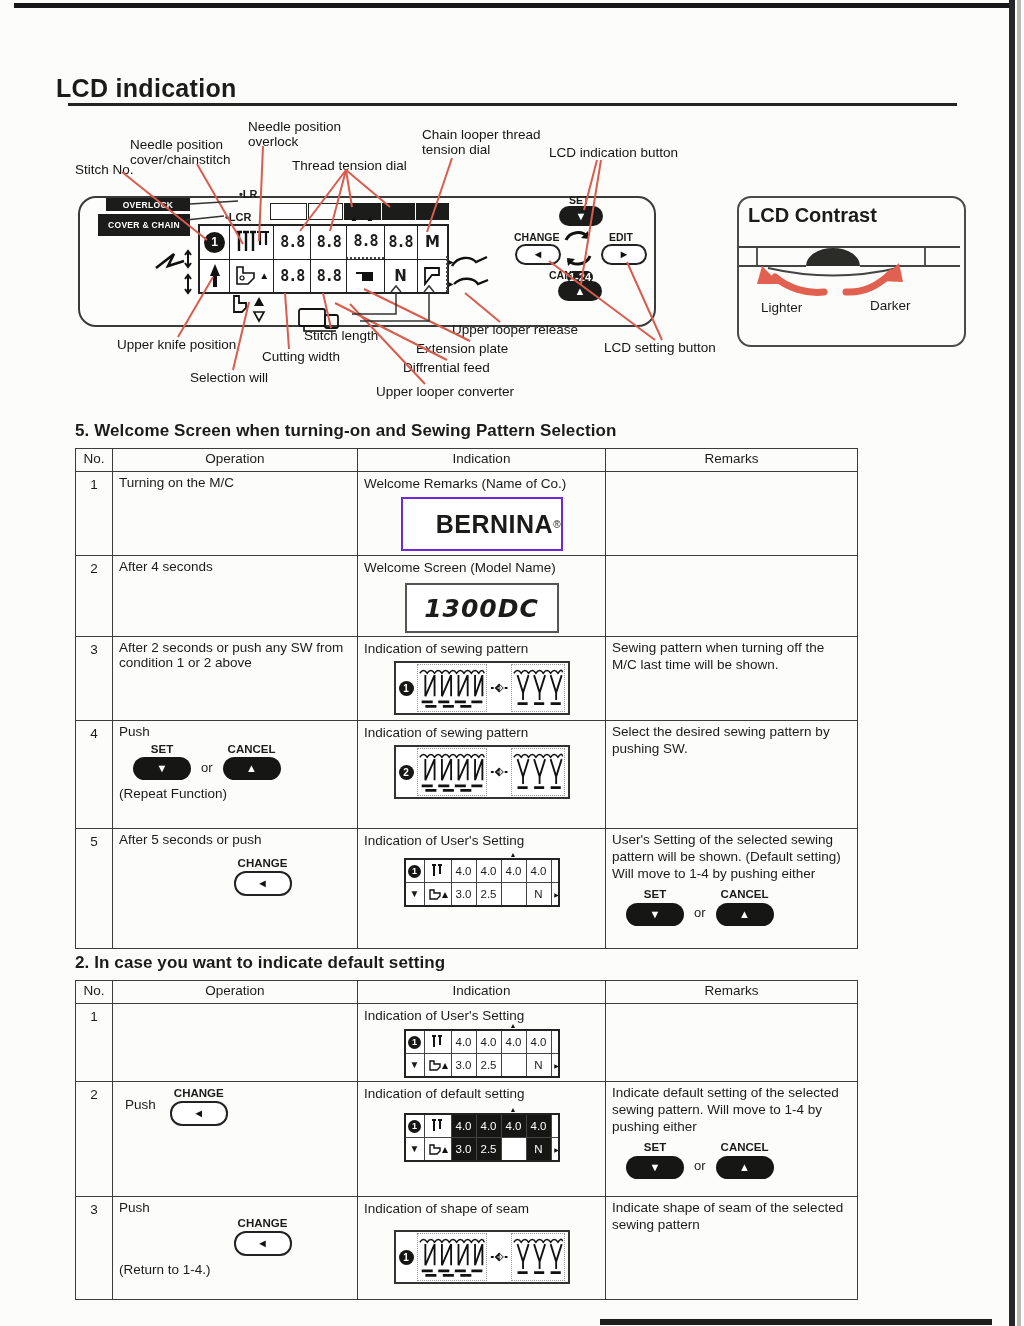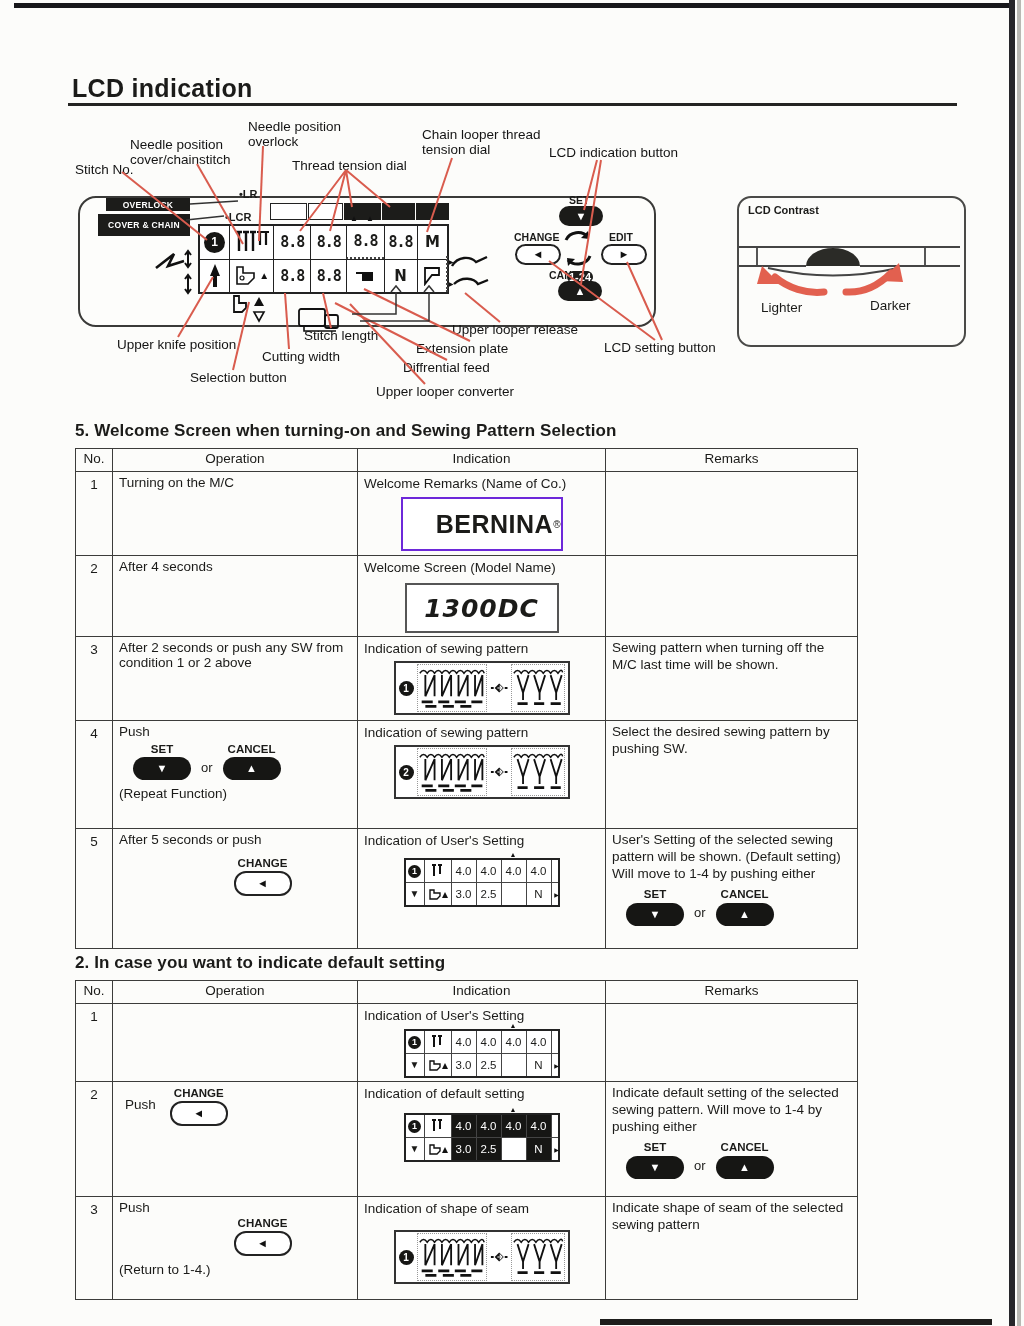--- a/index.html
+++ b/index.html
@@ -5,21 +5,21 @@
   html,body{margin:0;padding:0;}
   body{width:1024px;height:1326px;position:relative;background:#fcfcfa;
        font-family:"Liberation Sans",sans-serif;color:#1b1b19;overflow:hidden;}
   .abs{position:absolute;}
   
   .edge-top{left:14px;top:3px;width:998px;height:5px;background:#17171a;}
   .edge-right{left:1009px;top:0;width:6px;height:1326px;background:#26262a;}
   .edge-right2{left:1017px;top:0;width:4px;height:1326px;background:#b9b9b4;}
   .edge-shadow{left:600px;top:1319px;width:392px;height:6px;background:#1d1d1b;}
   
-  .h1{left:72px;top:74px;font-size:25px;font-weight:bold;letter-spacing:.3px;}
+  .h1{left:56px;top:74px;font-size:25px;font-weight:bold;letter-spacing:.3px;}
   .rule{left:68px;top:103px;width:889px;height:3px;background:#242422;}
   
   .lab{font-size:13.5px;line-height:1.1;white-space:pre-line;color:#141414;}
   
   .panel{left:78px;top:196px;width:574px;height:127px;border:2.5px solid #3a3a38;border-radius:18px;background:#fdfdfb;}
   .modebar{background:#1c1c1a;color:#fff;font-size:8.5px;font-weight:bold;display:flex;align-items:center;justify-content:center;letter-spacing:.3px;}
   .lrtxt{font-size:11px;font-weight:bold;}
   .trect{height:15px;border:1.5px solid #222;background:#fff;}
   .trect.dark{background:#1c1c1a;border-color:#1c1c1a;}
   
@@ -34,21 +34,21 @@
   .dotbot{border-bottom:2px dotted #444;}
   .tri-mark{font-size:8px;color:#111;line-height:1;}
   
   .btnlab{font-size:10.5px;font-weight:bold;}
   .oval{border-radius:11px;display:flex;align-items:center;justify-content:center;font-size:11px;line-height:1;}
   .oval.dark{background:#1b1b19;color:#fff;}
   .oval.light{background:#fff;border:2px solid #222;color:#111;}
   .dialbadge{background:#1b1b19;color:#fff;border-radius:6px;font-size:11px;font-weight:bold;display:flex;align-items:center;justify-content:center;margin-top:28px;}
   
   .cbox{left:737px;top:196px;width:225px;height:147px;border:2px solid #4a4a48;border-radius:14px;background:#fcfcfa;}
-  .ctitle{left:748px;top:204px;font-size:11px;font-weight:bold;}
+  .ctitle{left:748px;top:204px;font-size:20px;font-weight:bold;}
   .ctext{font-size:13.5px;}
   
   .tblsec{position:absolute;left:75px;width:790px;}
   .tblsec h2{margin:0 0 7px 0;font-size:17px;font-weight:bold;letter-spacing:.1px;}
   table{border-collapse:collapse;table-layout:fixed;width:782px;background:#fcfcfa;}
   th,td{border:1.5px solid #3c3c3a;font-size:13.5px;font-weight:normal;vertical-align:top;padding:3px 6px;}
   th{text-align:center;height:18px;padding:2px;}
   td.no{text-align:center;padding-top:5px;}
   .indlab{margin:1px 0 2px 0;}
   .rem{line-height:1.25;}
@@ -234,21 +234,21 @@
   <div class="abs lab" style="left:75px;top:53px;">Stitch No.</div>
   <div class="abs lab" style="left:130px;top:28px;">Needle position
 cover/chainstitch</div>
   <div class="abs lab" style="left:248px;top:10px;">Needle position
 overlock</div>
   <div class="abs lab" style="left:292px;top:49px;">Thread tension dial</div>
   <div class="abs lab" style="left:422px;top:18px;">Chain looper thread
 tension dial</div>
   <div class="abs lab" style="left:549px;top:36px;">LCD indication button</div>
   <div class="abs lab" style="left:117px;top:228px;">Upper knife position</div>
-  <div class="abs lab" style="left:190px;top:261px;">Selection button</div>
+  <div class="abs lab" style="left:190px;top:261px;">Selection will</div>
   <div class="abs lab" style="left:262px;top:240px;">Cutting width</div>
   <div class="abs lab" style="left:304px;top:219px;">Stitch length</div>
   <div class="abs lab" style="left:376px;top:275px;">Upper looper converter</div>
   <div class="abs lab" style="left:403px;top:251px;">Diffrential feed</div>
   <div class="abs lab" style="left:416px;top:232px;">Extension plate</div>
   <div class="abs lab" style="left:452px;top:213px;">Upper looper release</div>
   <div class="abs lab" style="left:604px;top:231px;">LCD setting button</div>
 
   <svg class="abs" width="1024" height="300" viewBox="0 110 1024 300" style="left:0;top:0;pointer-events:none;">
     <g stroke="#d95c4e" stroke-width="2" fill="none">

